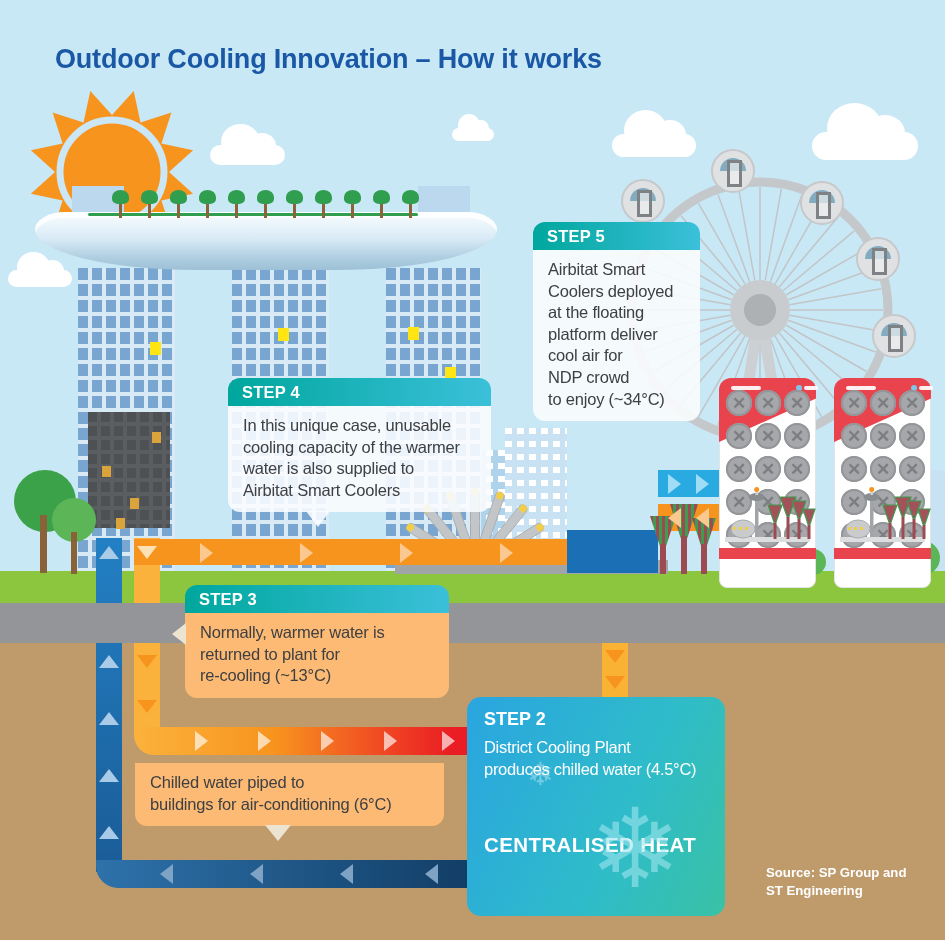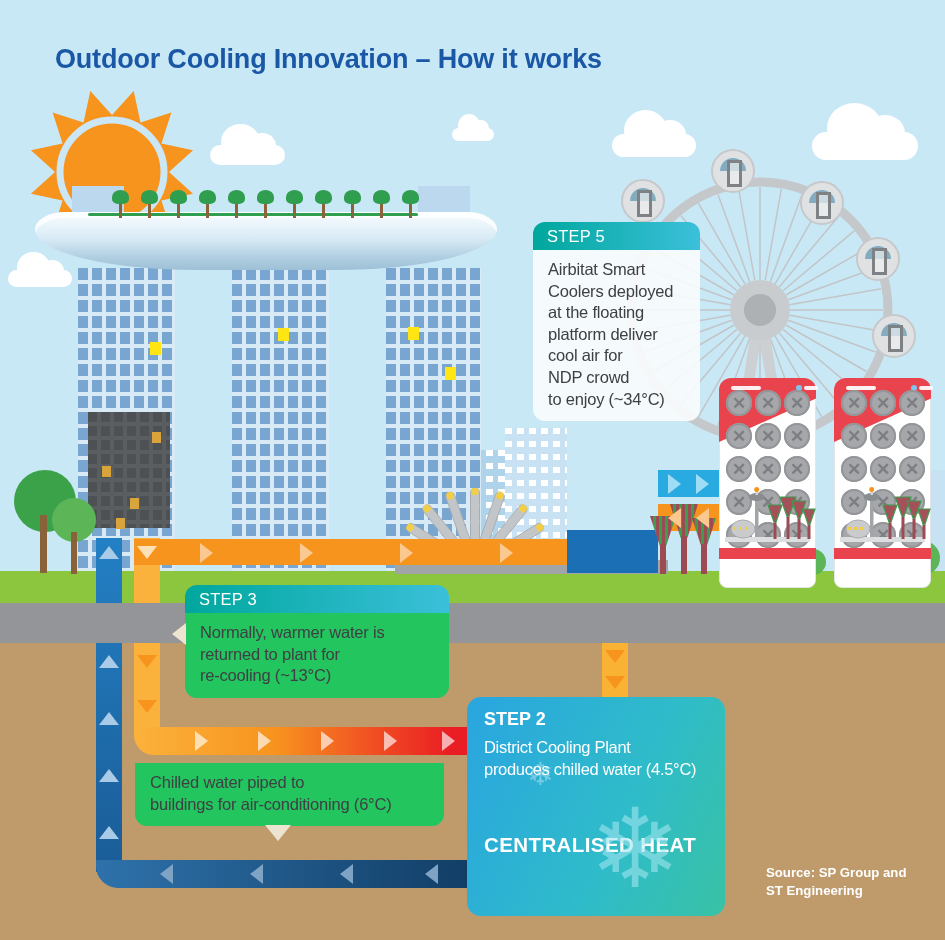--- a/index.html
+++ b/index.html
@@ -69,25 +69,25 @@
   .c-logo2::after{content:"";position:absolute;left:8px;top:1px;width:14px;height:4px;background:rgba(255,255,255,.92);border-radius:2px;}
   .c-vents{position:absolute;inset:0;}
   .vent{position:absolute;width:26px;height:26px;border-radius:50%;background:#A5A7AA;
         box-shadow:inset 0 0 0 2px #939598;display:flex;align-items:center;justify-content:center;}
   .vent::before{content:"✕";font-size:17px;color:#7C7E81;font-weight:bold;}
   .c-art{position:absolute;left:0;top:105px;width:97px;height:65px;}
   .c-stripe{position:absolute;left:0;top:170px;width:100%;height:11px;background:#E9444D;}
   
   .step{position:absolute;z-index:9;}
   .step-header{background:linear-gradient(90deg,#00A79D,#3BC0DA);border-radius:12px 12px 0 0;
-      color:#fff;font-weight:normal;font-size:16.5px;padding:5px 14px 4px;letter-spacing:0.2px;}
+      color:#fff;font-weight:bold;font-size:16.5px;padding:5px 14px 4px;letter-spacing:0.2px;}
   .step-body{font-size:16.5px;color:#3E4043;line-height:1.31;padding:9px 13px 11px 15px;
       white-space:pre-line;border-radius:0 0 12px 12px;letter-spacing:-0.2px;}
   .body-white{background:rgba(249,252,254,0.9);}
-  .body-beige{background:#22c55e;}
+  .body-beige{background:#fdba74;}
   .tail{position:absolute;width:0;height:0;}
   
   #plant{position:absolute;left:467px;top:697px;width:258px;height:219px;z-index:9;border-radius:14px;
       overflow:hidden;background:linear-gradient(115deg,#2AA7DE 5%,#2FBCC9 60%,#39C2A5 100%);color:#fff;}
   #plant .lbl{position:absolute;left:17px;top:12px;font-size:18px;font-weight:bold;}
   #plant .txt{position:absolute;left:17px;top:40px;font-size:16.5px;line-height:1.33;white-space:pre-line;letter-spacing:-0.3px;}
   #plant .pname{position:absolute;left:17px;top:136px;font-size:20.5px;font-weight:bold;letter-spacing:0.4px;}
   .snow{position:absolute;font-weight:normal;}
   
   #source{position:absolute;left:766px;top:864px;width:175px;z-index:9;color:#fff;font-size:13.2px;
@@ -317,20 +317,28 @@
     <div class="step-header">STEP 5</div>
     <div class="step-body body-white">Airbitat Smart
 Coolers deployed
 at the floating
 platform deliver
 cool air for
 NDP crowd
 to enjoy (~34°C)</div>
   </div>
 
+  <div class="step" style="left:228px;top:378px;width:263px;">
+    <div class="step-header">STEP 4</div>
+    <div class="step-body body-white">In this unique case, unusable
+cooling capacity of the warmer
+water is also supplied to
+Airbitat Smart Coolers</div>
+    <div class="tail" style="left:78px;bottom:-15px;border-left:12px solid transparent;border-right:12px solid transparent;border-top:16px solid rgba(249,252,254,0.9);"></div>
+  </div>
 
   <div class="step" style="left:185px;top:585px;width:264px;">
     <div class="step-header">STEP 3</div>
     <div class="step-body body-beige">Normally, warmer water is
 returned to plant for
 re-cooling (~13°C)</div>
     <div class="tail" style="left:-13px;top:38px;border-top:11px solid transparent;border-bottom:11px solid transparent;border-right:14px solid #EDE3D1;"></div>
   </div>
 
   <div class="step" style="left:135px;top:763px;width:309px;">

